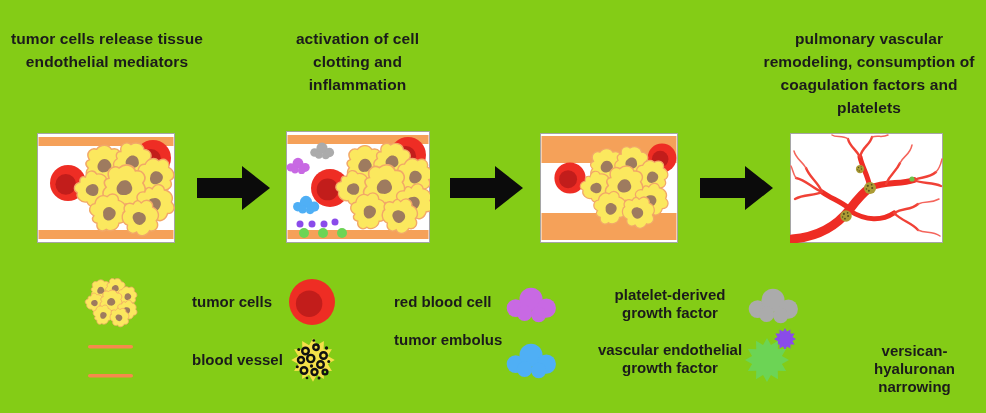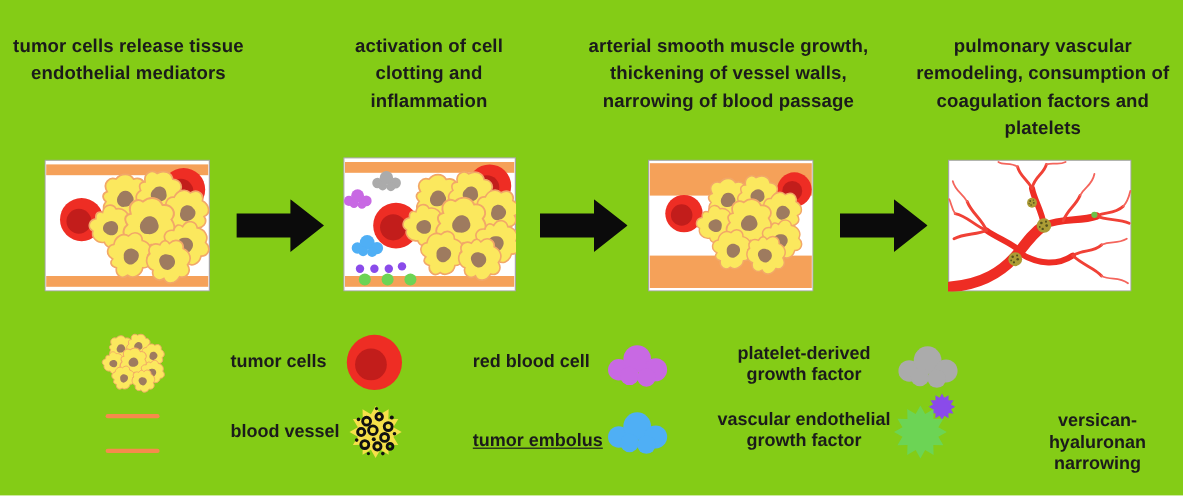--- a/index.html
+++ b/index.html
@@ -96,25 +96,20 @@
 
   <div class="stage-title" style="left:2px; top:27px; width:210px;">
     <div>tumor cells release tissue</div>
     <div>endothelial mediators</div>
   </div>
   <div class="stage-title" style="left:260px; top:27px; width:195px;">
     <div>activation of cell</div>
     <div>clotting and</div>
     <div>inflammation</div>
   </div>
-  <div class="stage-title" style="left:478px; top:27px; width:258px;">
-    <div>arterial smooth muscle growth,</div>
-    <div>thickening of vessel walls,</div>
-    <div>narrowing of blood passage</div>
-  </div>
   <div class="stage-title" style="left:756px; top:27px; width:226px;">
     <div>pulmonary vascular</div>
     <div>remodeling, consumption of</div>
     <div>coagulation factors and</div>
     <div>platelets</div>
   </div>
 
   <div class="panel" style="left:37px; top:133px;">
     <svg width="138" height="110" viewBox="0 0 138 110">
       <rect x="0.5" y="0.5" width="137" height="109" fill="#ffffff" stroke="#A5A5A5"></rect>
@@ -245,21 +240,21 @@
   </div>
   <div class="legend-label" style="left:350px; top:293px; width:120px;">
     <div>red blood cell</div>
   </div>
 
   <div class="legend-icon" style="left:287px; top:334px;">
     <svg width="52" height="52" viewBox="-26 -26 52 52">
       <use href="#embolus" transform="scale(1.5)"></use>
     </svg>
   </div>
-  <div class="legend-label" style="left:350px; top:359px; width:130px;text-decoration:underline;">
+  <div class="legend-label" style="left:350px; top:331px; width:130px;">
     <div>tumor embolus</div>
   </div>
 
   <div class="legend-icon" style="left:504px; top:283px;">
     <svg width="54" height="40" viewBox="-27 -20 54 40">
       <use href="#cloud" fill="#C869E3" transform="scale(1.28)"></use>
     </svg>
   </div>
   <div class="legend-label center" style="left:556px; top:286px; width:140px;">
     <div>platelet-derived</div>

